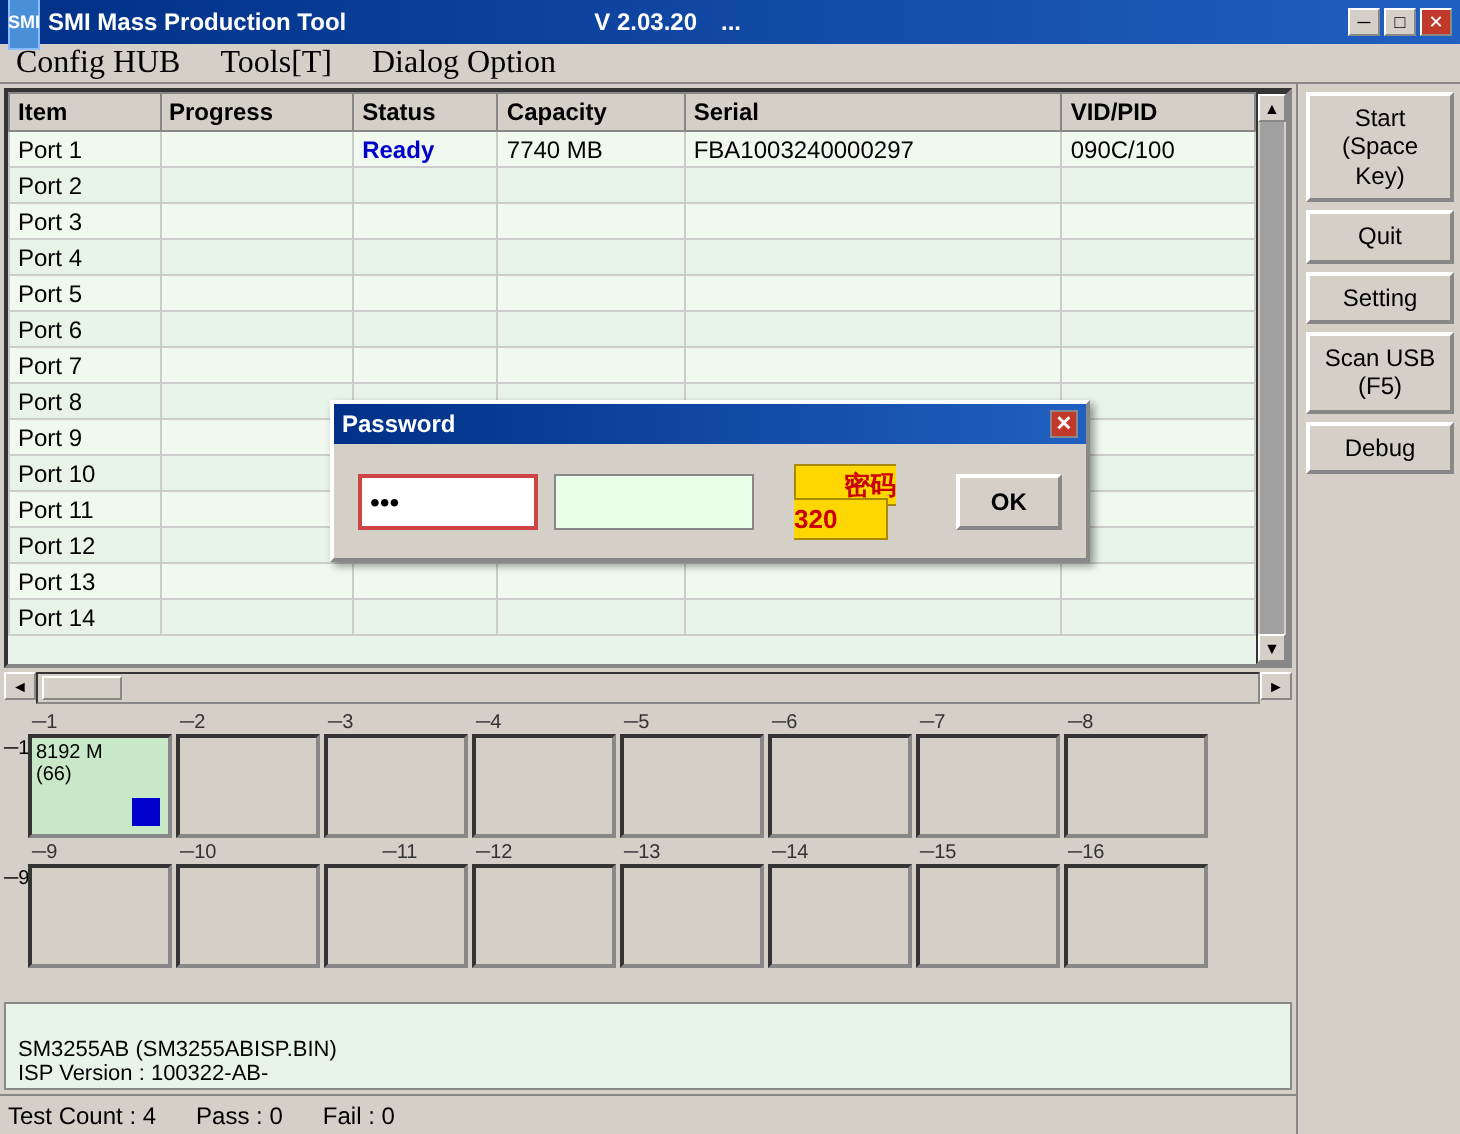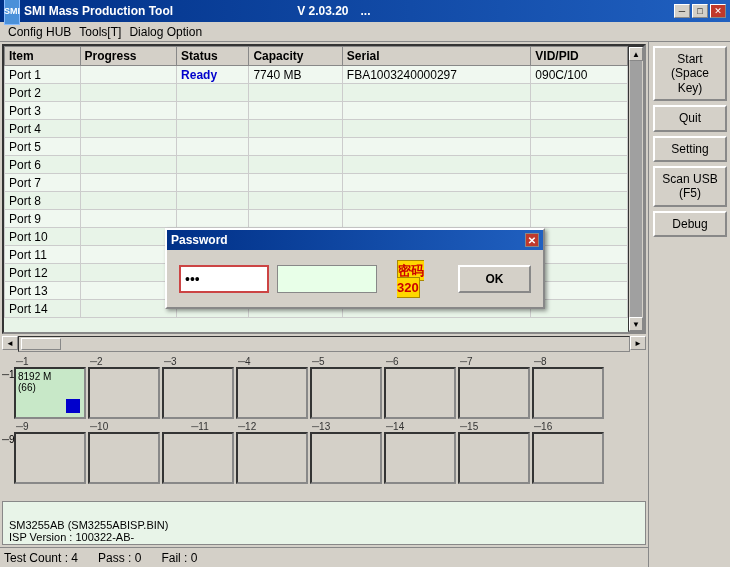--- a/index.html
+++ b/index.html
@@ -62,23 +62,25 @@
       background: #c0392b;
       color: white;
     }
 
     
     .menu-bar {
       background: #d4d0c8;
       border-bottom: 1px solid #888;
       padding: 2px 4px;
       display: flex;
-      font-size: 12px;
+      gap: 12px;
+      font-size: 16px;
       height: 20px;
       align-items: center;
+      font-family: Liberation Serif, serif;
     }
     .menu-item {
       cursor: pointer;
       padding: 0 4px;
     }
 
     
     .main-container {
       display: flex;
       height: calc(567px - 42px);
@@ -278,21 +280,20 @@
       flex: 1;
       width: 12px;
       background: #a0a0a0;
     }
 
     
     .modal-overlay {
       position: fixed;
       top: 0; left: 0; right: 0; bottom: 0;
       z-index: 100;
-      margin-top: 28px;
     }
     .modal-window {
       position: absolute;
       top: 200px;
       left: 165px;
       width: 380px;
       background: #d4d0c8;
       border: 2px solid #888;
       border-top-color: #fff;
       border-left-color: #fff;
@@ -626,18 +627,18 @@
     <div class="modal-title-bar">
       <span>Password</span>
       <div class="modal-close-btn">✕</div>
     </div>
     <div class="modal-body">
       <div class="modal-input-group">
         <input type="password" class="modal-input" value="***" style="">
         <input type="text" class="modal-input-green" style="">
       </div>
       <div style="margin-left:8px;">
-        <span class="modal-password-label" style="color:#cc0000; font-size:13px; font-weight:bold; background:#ffd700; padding:2px 0; border:1px solid #aa8800;">密码320</span>
+        <span class="modal-password-label" style="color:#cc0000; font-size:13px; font-weight:bold; background:#ffd700; padding:2px 24px; border:1px solid #aa8800;">密码320</span>
       </div>
       <button class="modal-ok-btn">OK</button>
     </div>
   </div>
 </div>
 
 </body></html>

